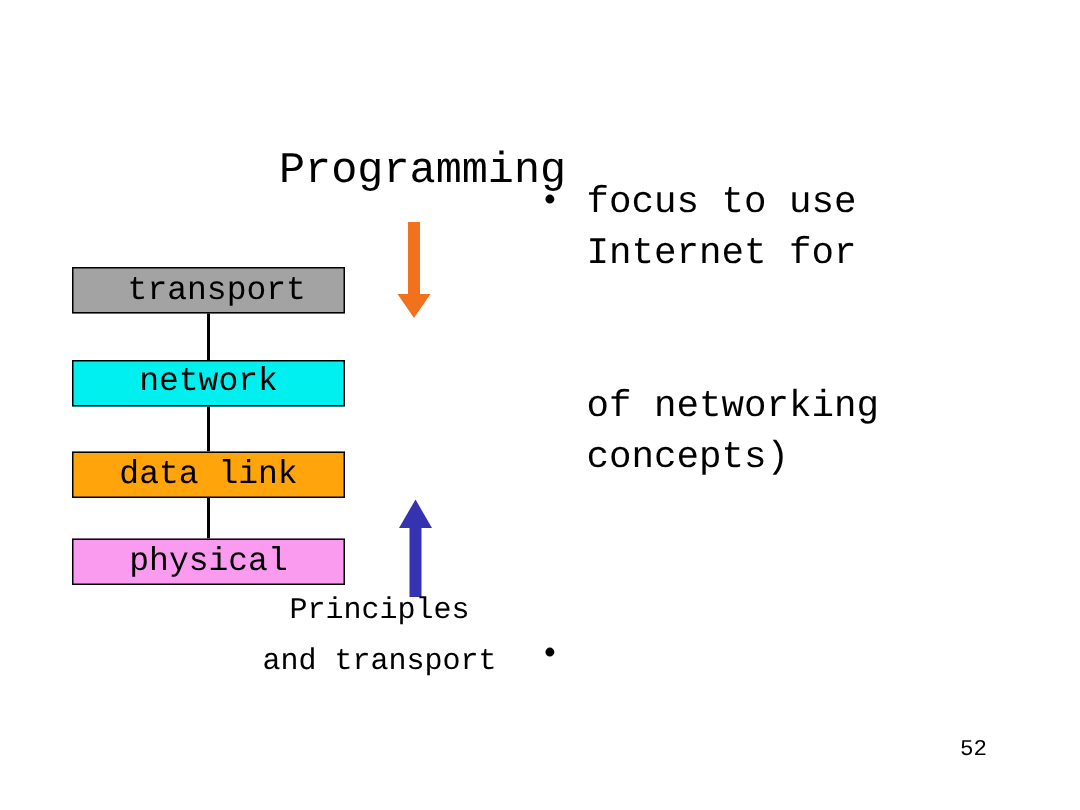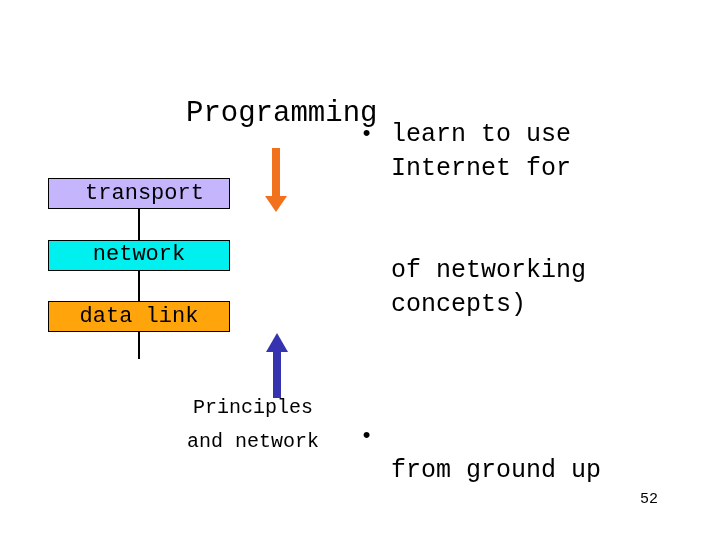--- a/index.html
+++ b/index.html
@@ -69,68 +69,70 @@
     font-size: 15px; line-height: 20px;
   }
 </style>
 </head>
 <body>
 
 <div id="slide">
 
   <div id="slide-title" class="abs">Programming</div>
 
-  <div id="layer-transport" class="abs layer-box" style="background-color: #c4b5fd; padding-left: 11px;">
+  <div id="layer-transport" class="abs layer-box" style="background-color: #a3a3a3; padding-left: 11px;">
     <span>transport</span>
   </div>
   <div id="conn-1" class="abs connector"></div>
   <div id="layer-network" class="abs layer-box" style="background-color: rgb(0, 239, 239); align-items: flex-end;">
     <span>network</span>
   </div>
   <div id="conn-2" class="abs connector"></div>
   <div id="layer-datalink" class="abs layer-box" style="background-color: rgb(255, 164, 10); text-align: right;">
     <span>data link</span>
   </div>
   <div id="conn-3" class="abs connector"></div>
+  <div id="layer-physical" class="abs layer-box" style="background-color: rgb(251, 155, 240);">
+    <span>physical</span>
+  </div>
 
   <div id="arrow-down-wrap" class="abs">
     <svg class="arrow-svg" width="30" height="66" viewBox="0 0 30 66">
       <g fill="#F2711C">
         <rect x="11" y="0" width="8" height="50"></rect>
         <polygon points="4,48 26,48 15,64"></polygon>
       </g>
     </svg>
   </div>
   <div id="arrow-up-wrap" class="abs">
     <svg class="arrow-svg" width="30" height="66" viewBox="0 0 30 66">
       <g fill="#3533AF">
         <polygon points="15,0 4,19 26,19"></polygon>
         <rect x="11" y="17" width="8" height="48"></rect>
       </g>
     </svg>
   </div>
 
   <div id="principles-caption" class="abs">
     <div>Principles</div>
-    <div>and network</div>
+    <div>and transport</div>
   </div>
 
   <div id="bullet-1" class="abs bullet-item">
     <span class="bullet-marker">•</span>
     <span class="bullet-lines">
-      <span>learn to use Internet for</span><br>
+      <span>focus to use Internet for</span><br>
       <br>
       <br>
       <span>of networking concepts)</span>
     </span>
   </div>
 
   <div id="bullet-2" class="abs bullet-item">
     <span class="bullet-marker">•</span>
     <span class="bullet-lines">
       <br>
-      <span>from ground up</span>
     </span>
   </div>
 
   <div id="page-number" class="abs">52</div>
 
 </div>
 
 </body></html>

